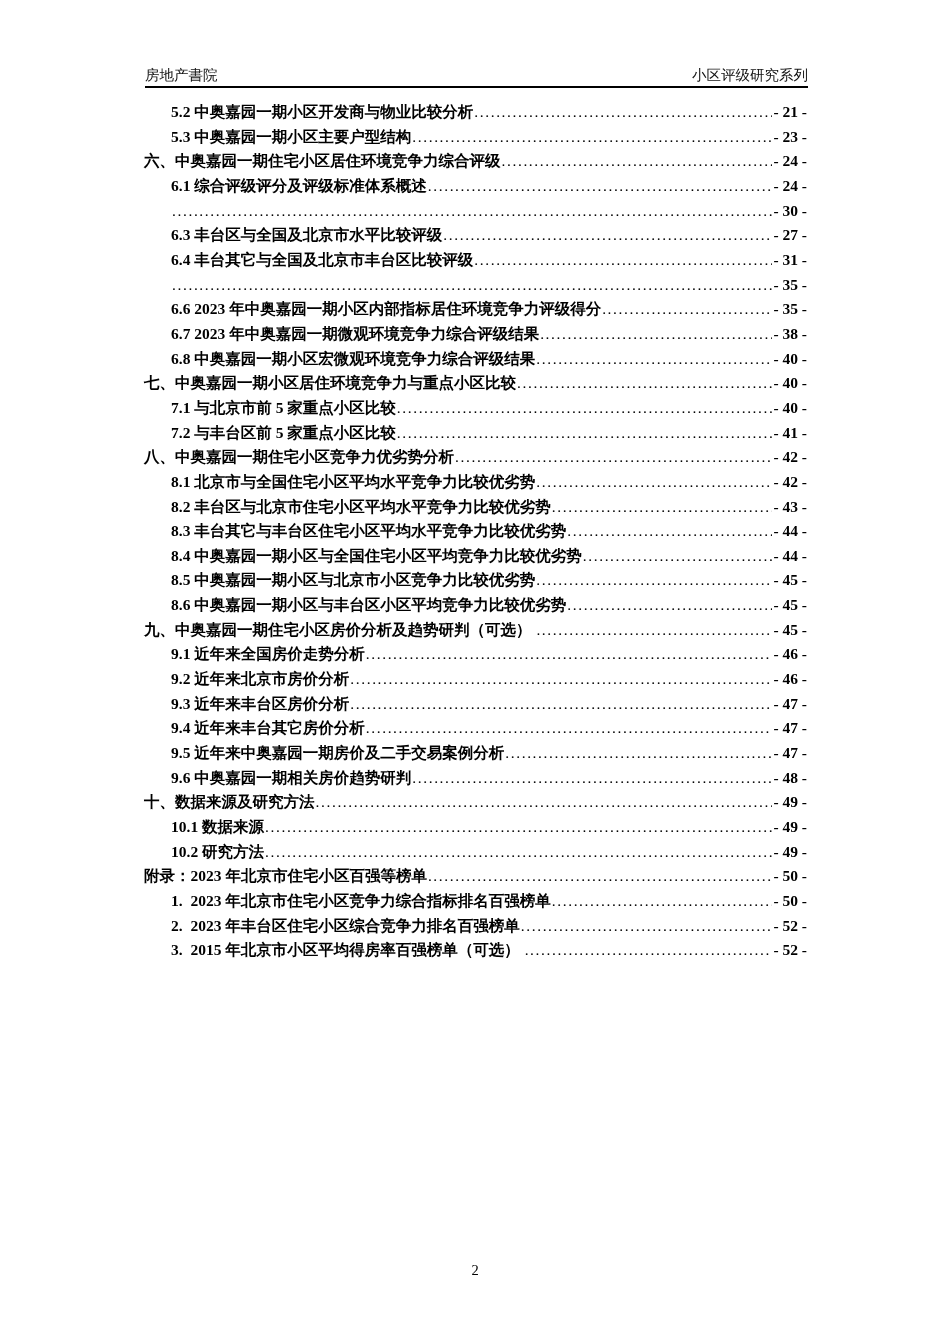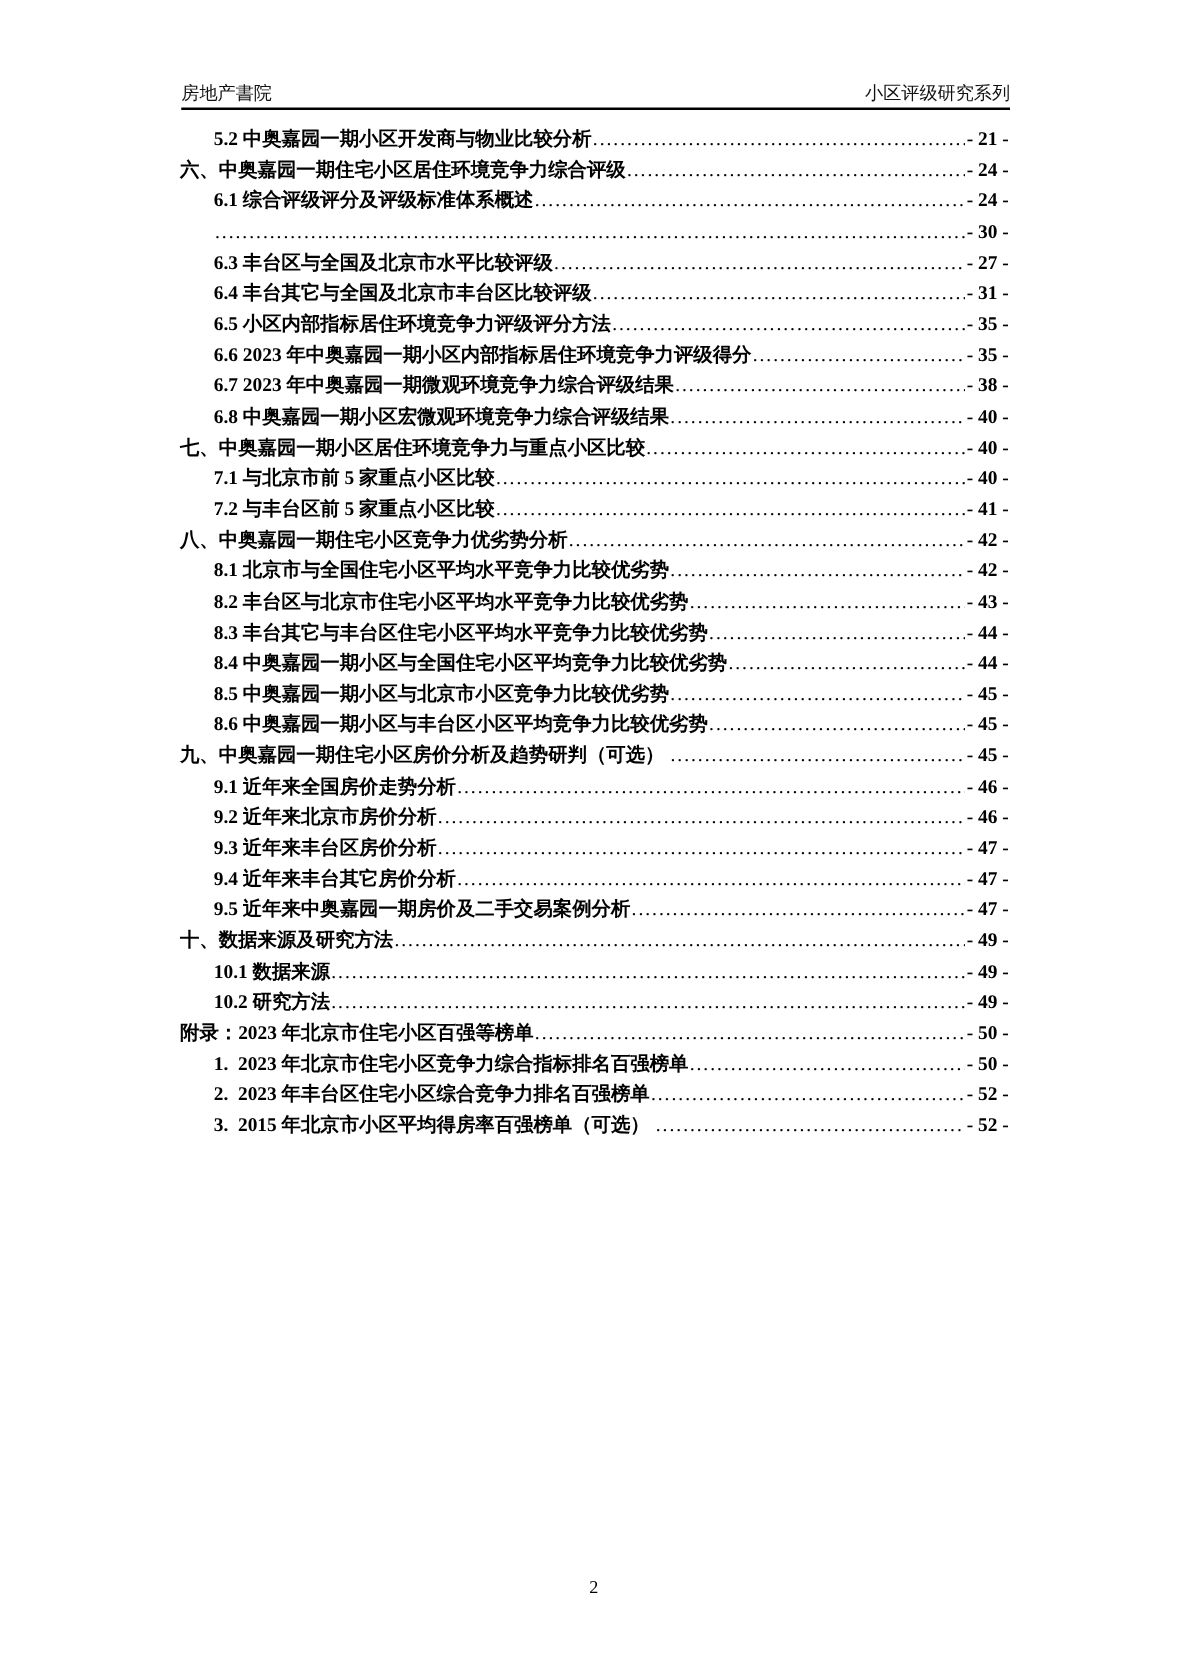--- a/index.html
+++ b/index.html
@@ -95,20 +95,25 @@
     <span>小区评级研究系列</span>
   </div>
   <div class="header-rule"></div>
 
   <div class="toc">
       <div class="toc-row level-2">
         <span class="toc-title">5.2 中奥嘉园一期小区开发商与物业比较分析</span>
         <span class="toc-leader"></span>
         <span class="toc-page">- 21 -</span>
       </div>
+      <div class="toc-row level-2">
+        <span class="toc-title">5.3 中奥嘉园一期小区主要户型结构</span>
+        <span class="toc-leader"></span>
+        <span class="toc-page">- 23 -</span>
+      </div>
       <div class="toc-row level-1">
         <span class="toc-title">六、中奥嘉园一期住宅小区居住环境竞争力综合评级</span>
         <span class="toc-leader"></span>
         <span class="toc-page">- 24 -</span>
       </div>
       <div class="toc-row level-2">
         <span class="toc-title">6.1 综合评级评分及评级标准体系概述</span>
         <span class="toc-leader"></span>
         <span class="toc-page">- 24 -</span>
       </div>
@@ -120,21 +125,20 @@
         <span class="toc-title">6.3 丰台区与全国及北京市水平比较评级</span>
         <span class="toc-leader"></span>
         <span class="toc-page">- 27 -</span>
       </div>
       <div class="toc-row level-2">
         <span class="toc-title">6.4 丰台其它与全国及北京市丰台区比较评级</span>
         <span class="toc-leader"></span>
         <span class="toc-page">- 31 -</span>
       </div>
       <div class="toc-row level-2">
-        <span class="toc-title">6.5 小区内部指标居住环境竞争力评级评分方法</span>
         <span class="toc-leader"></span>
         <span class="toc-page">- 35 -</span>
       </div>
       <div class="toc-row level-2">
         <span class="toc-title">6.6 2023 年中奥嘉园一期小区内部指标居住环境竞争力评级得分</span>
         <span class="toc-leader"></span>
         <span class="toc-page">- 35 -</span>
       </div>
       <div class="toc-row level-2">
         <span class="toc-title">6.7 2023 年中奥嘉园一期微观环境竞争力综合评级结果</span>
@@ -218,20 +222,25 @@
       </div>
       <div class="toc-row level-2">
         <span class="toc-title">9.4 近年来丰台其它房价分析</span>
         <span class="toc-leader"></span>
         <span class="toc-page">- 47 -</span>
       </div>
       <div class="toc-row level-2">
         <span class="toc-title">9.5 近年来中奥嘉园一期房价及二手交易案例分析</span>
         <span class="toc-leader"></span>
         <span class="toc-page">- 47 -</span>
+      </div>
+      <div class="toc-row level-2">
+        <span class="toc-title">9.6 中奥嘉园一期相关房价趋势研判</span>
+        <span class="toc-leader"></span>
+        <span class="toc-page">- 48 -</span>
       </div>
       <div class="toc-row level-1">
         <span class="toc-title">十、数据来源及研究方法</span>
         <span class="toc-leader"></span>
         <span class="toc-page">- 49 -</span>
       </div>
       <div class="toc-row level-2">
         <span class="toc-title">10.1 数据来源</span>
         <span class="toc-leader"></span>
         <span class="toc-page">- 49 -</span>

